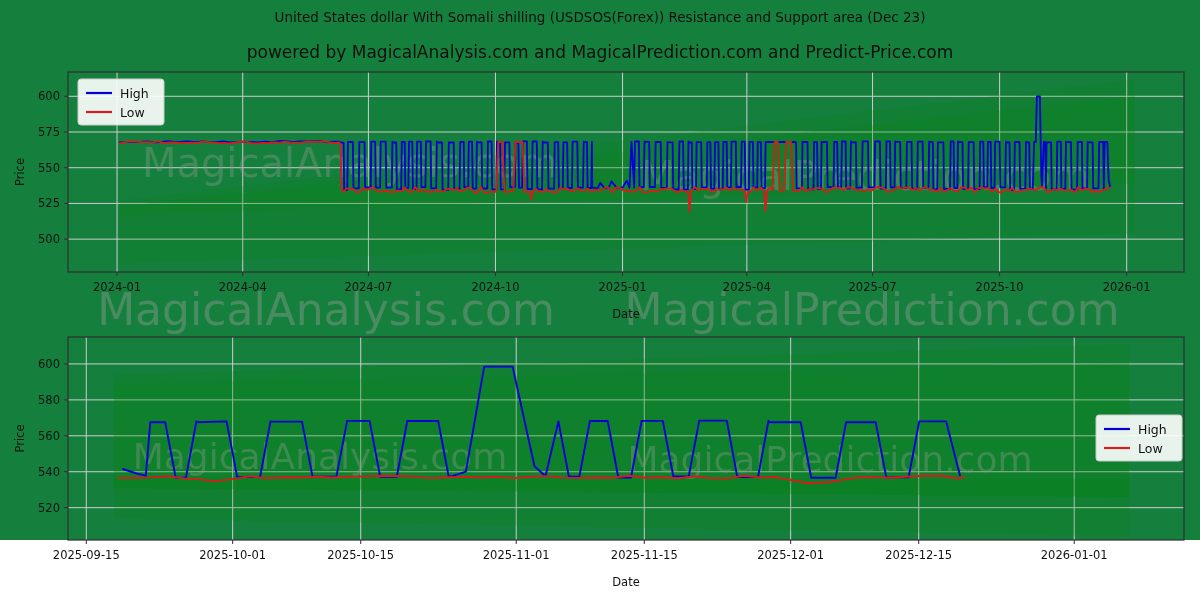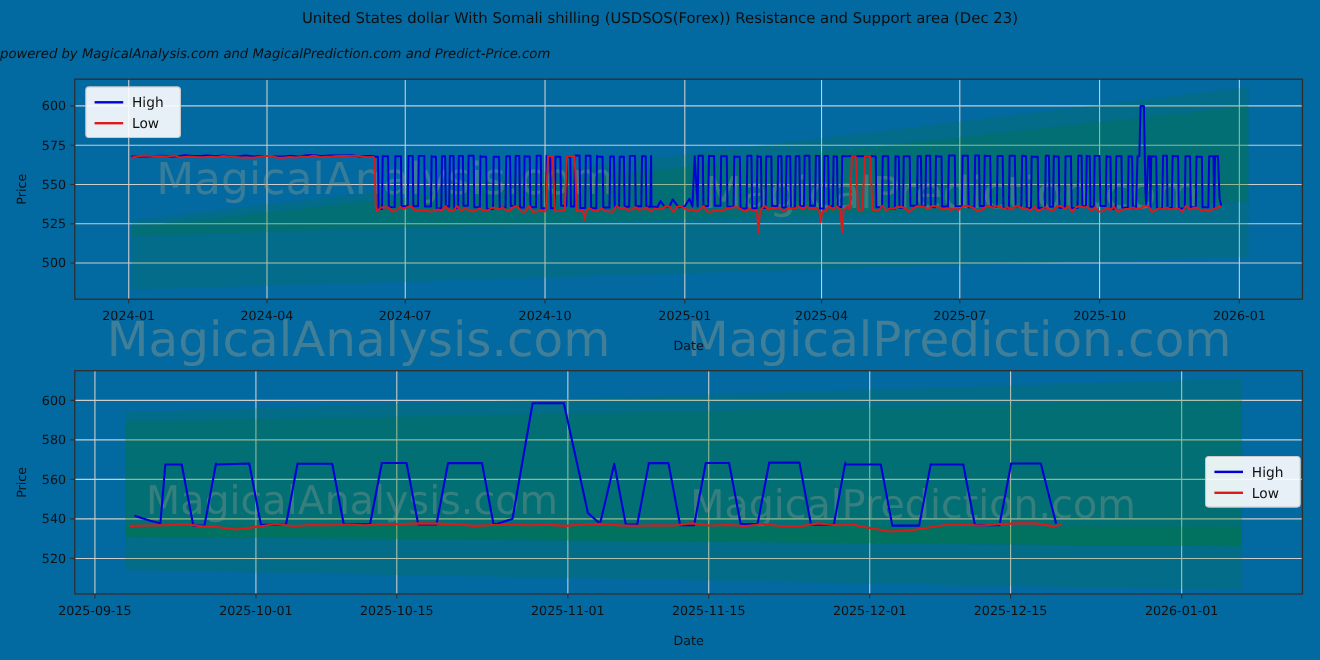--- a/index.html
+++ b/index.html
@@ -1,21 +1,21 @@
 <!DOCTYPE html>
 <html><head>
 <meta charset="utf-8">
 <style>
   html,body{margin:0;padding:0;background:#ffffff;}
   body{width:1200px;height:600px;overflow:hidden;font-family:"DejaVu Sans",sans-serif;}
-  .fig{position:relative;width:1200px;height:600px;background:#0369a1;}
+  .fig{position:relative;width:1200px;height:540px;background:#15803d;}
   .fig-title{position:absolute;top:9px;left:0;width:1200px;text-align:center;
              font-size:13.5px;color:#0f0f0f;}
-  .fig-subtitle{position:absolute;top:42px;left:0;width:1200px;text-align:left;
-             font-size:12px;color:#0f0f0f;font-style:italic;}
+  .fig-subtitle{position:absolute;top:42px;left:0;width:1200px;text-align:center;
+             font-size:17px;color:#0f0f0f;}
   svg{position:absolute;top:0;left:0;}
   text{font-family:"DejaVu Sans",sans-serif;}
 </style>
 </head>
 <body>
 
 <div class="fig">
   <div class="fig-title">United States dollar With Somali shilling (USDSOS(Forex)) Resistance and Support area (Dec 23)</div>
   <div class="fig-subtitle">powered by MagicalAnalysis.com and MagicalPrediction.com and Predict-Price.com</div>
   <svg id="canvas" width="1200" height="600" viewBox="0 0 1200 600">

